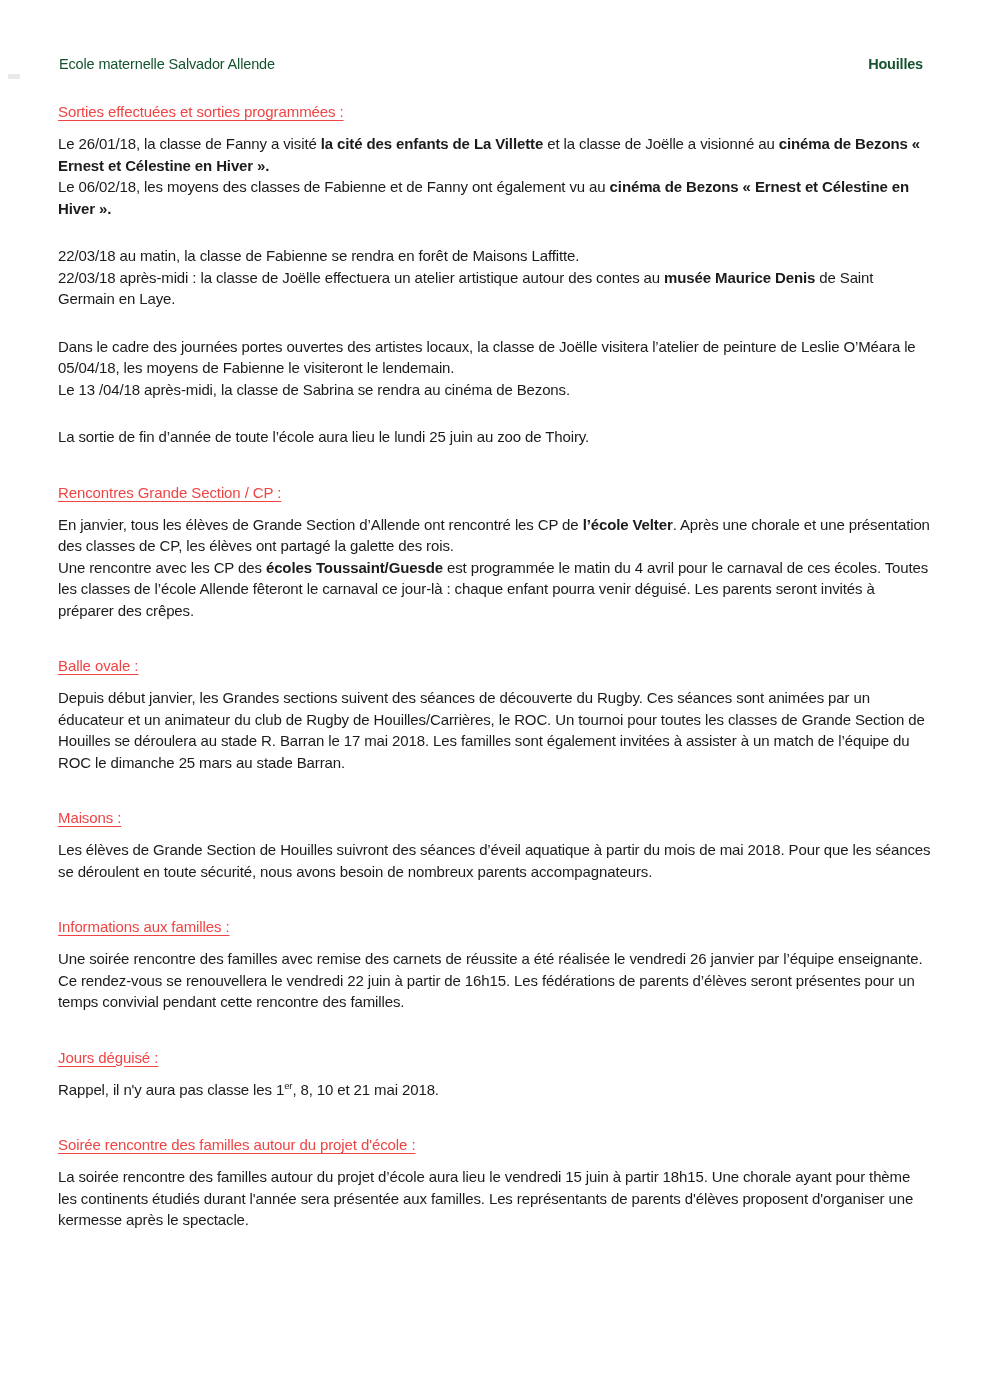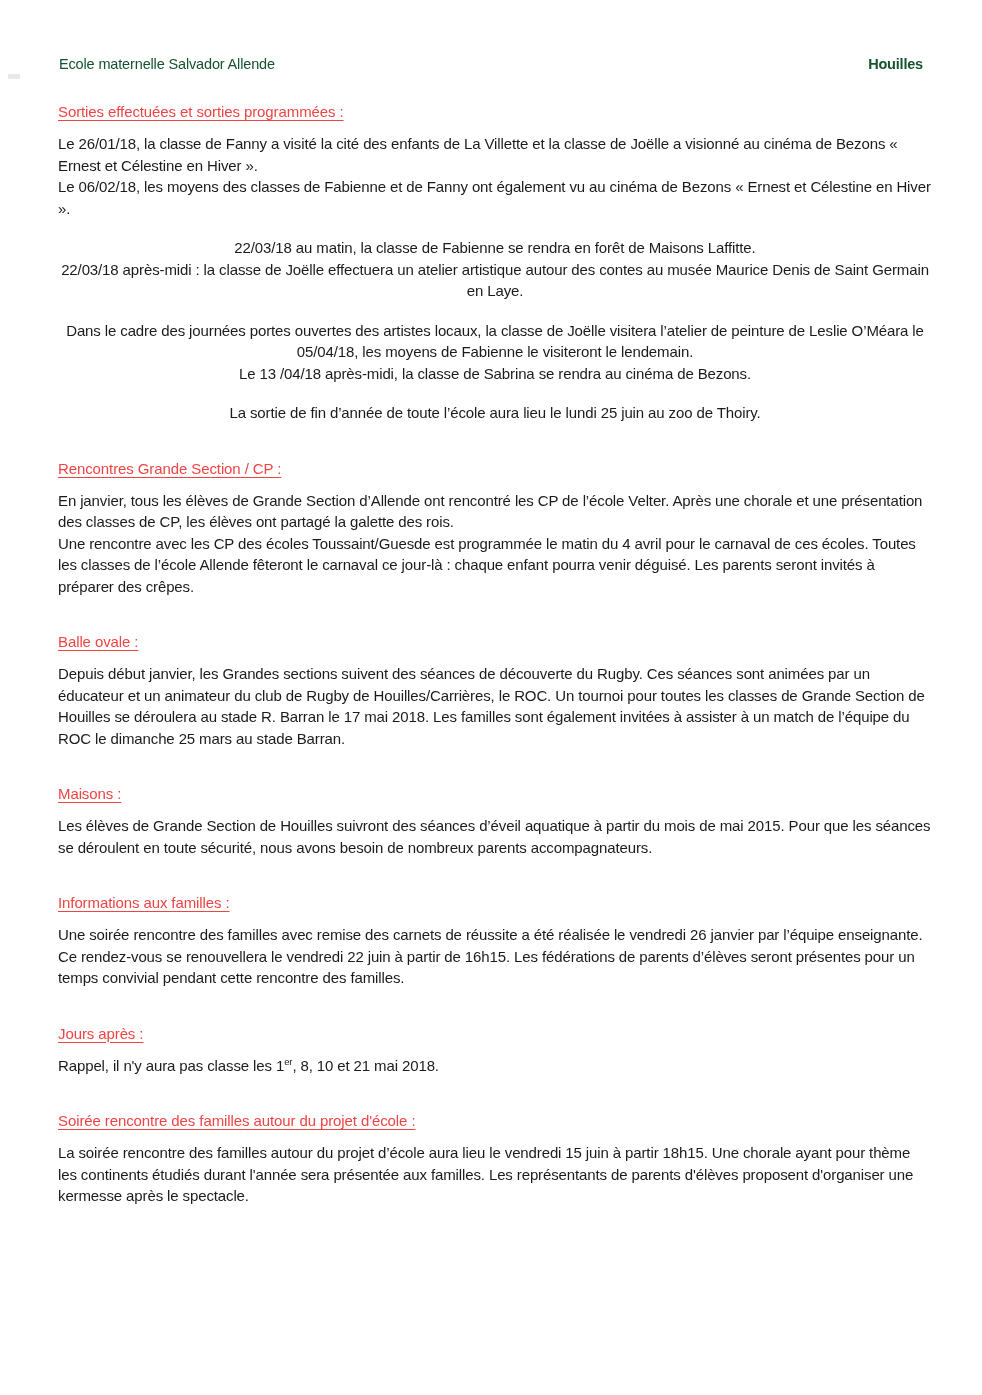--- a/index.html
+++ b/index.html
@@ -61,22 +61,22 @@
   }
   .para {
     font-size: 15px;
     line-height: 21.5px;
     margin: 0;
     letter-spacing: -0.12px;
     color: #1b1b1b;
     text-align: left;
   }
   .para + .para { margin-top: 0; }
-  .para.gap { margin-top: 18px; text-align: center; }
-  .para b { font-weight: 400; }
+  .para.gap { margin-top: 26px; }
+  .para b { font-weight: 700; }
   .para sup { font-size: 9.5px; vertical-align: super; line-height: 0; }
   .sec-gap-1 { height: 36px; }
   .footer {
     position: absolute;
     left: 53px;
     top: 1318px;
     width: 878px;
     display: flex;
     justify-content: space-between;
     align-items: baseline;
@@ -99,23 +99,23 @@
     <span class="header-right">Houilles</span>
   </div>
 
   <div class="content" id="content-root">
       <div class="section"><h2 class="section-title">Sorties effectuées et sorties programmées :</h2><p class="para"><span>Le 26/01/18, la classe de Fanny a visité </span><b>la cité des enfants de La Villette</b><span> et la classe de Joëlle a visionné au </span><b>cinéma de Bezons « Ernest et Célestine en Hiver ».</b><br><span>Le 06/02/18, les moyens des classes de Fabienne et de Fanny ont également vu au </span><b>cinéma de Bezons « Ernest et Célestine en Hiver ».</b></p><p class="para gap"><span>22/03/18 au matin, la classe de Fabienne se rendra en forêt de Maisons Laffitte.</span><br><span>22/03/18 après-midi : la classe de Joëlle effectuera un atelier artistique autour des contes au </span><b>musée Maurice Denis</b><span> de Saint Germain en Laye.</span></p><p class="para gap"><span>Dans le cadre des journées portes ouvertes des artistes locaux, la classe de Joëlle visitera l’atelier de peinture de Leslie O’Méara le 05/04/18, les moyens de Fabienne le visiteront le lendemain.</span><br><span>Le 13 /04/18 après-midi, la classe de Sabrina se rendra  au cinéma de Bezons.</span></p><p class="para gap"><span>La sortie de fin d’année de toute l’école aura lieu le lundi 25 juin au zoo de Thoiry.</span></p></div>
       <div class="sec-gap-1"></div>
       <div class="section"><h2 class="section-title">Rencontres Grande Section / CP :</h2><p class="para"><span>En janvier, tous les élèves de Grande Section d’Allende ont rencontré les CP de </span><b>l’école Velter</b><span>. Après une chorale et une présentation des classes de CP, les élèves ont partagé la galette des rois.</span><br><span>Une rencontre avec les CP des </span><b>écoles Toussaint/Guesde</b><span> est programmée le matin du 4 avril pour le carnaval de ces écoles. Toutes les classes de l’école Allende fêteront le carnaval ce jour-là : chaque enfant pourra venir déguisé. Les parents seront invités à préparer des crêpes.</span></p></div>
       <div class="sec-gap-1"></div>
       <div class="section"><h2 class="section-title">Balle ovale :</h2><p class="para"><span>Depuis début janvier, les Grandes sections suivent des séances de découverte du Rugby. Ces séances sont animées par un éducateur et un animateur du club de Rugby de Houilles/Carrières, le ROC. Un tournoi pour toutes les classes de Grande Section de Houilles se déroulera au stade R. Barran le 17 mai 2018. Les familles sont également invitées à assister à un match de l’équipe du ROC le dimanche 25 mars au stade Barran.</span></p></div>
       <div class="sec-gap-1"></div>
-      <div class="section"><h2 class="section-title">Maisons :</h2><p class="para"><span>Les élèves de Grande Section de Houilles suivront des séances d’éveil aquatique à partir du mois de mai 2015. Pour que les séances se déroulent en toute sécurité, nous avons besoin de nombreux parents accompagnateurs.</span></p></div>
+      <div class="section"><h2 class="section-title">Maisons :</h2><p class="para"><span>Les élèves de Grande Section de Houilles suivront des séances d’éveil aquatique à partir du mois de mai 2018. Pour que les séances se déroulent en toute sécurité, nous avons besoin de nombreux parents accompagnateurs.</span></p></div>
       <div class="sec-gap-1"></div>
       <div class="section"><h2 class="section-title">Informations aux familles :</h2><p class="para"><span>Une soirée rencontre des familles avec remise des carnets de réussite a été réalisée le vendredi 26 janvier par l’équipe enseignante.</span><br><span>Ce rendez-vous se renouvellera le vendredi 22 juin à partir de 16h15. Les fédérations de parents d’élèves seront présentes pour un temps convivial pendant cette rencontre des familles.</span></p></div>
       <div class="sec-gap-1"></div>
-      <div class="section"><h2 class="section-title">Jours après :</h2><p class="para"><span>Rappel, il n'y aura pas classe les 1</span><sup>er</sup><span>, 8, 10 et 21 mai 2018.</span></p></div>
+      <div class="section"><h2 class="section-title">Jours déguisé :</h2><p class="para"><span>Rappel, il n'y aura pas classe les 1</span><sup>er</sup><span>, 8, 10 et 21 mai 2018.</span></p></div>
       <div class="sec-gap-1"></div>
       <div class="section"><h2 class="section-title">Soirée rencontre des familles autour du projet d'école :</h2><p class="para"><span>La soirée rencontre des familles autour du projet d’école aura lieu le vendredi 15 juin à partir 18h15. Une chorale ayant pour thème les continents étudiés durant l'année sera présentée aux familles. Les représentants de parents d'élèves proposent d'organiser une kermesse après le spectacle.</span></p></div>
     </div>
 
 
 </div>
 
 </body></html>

